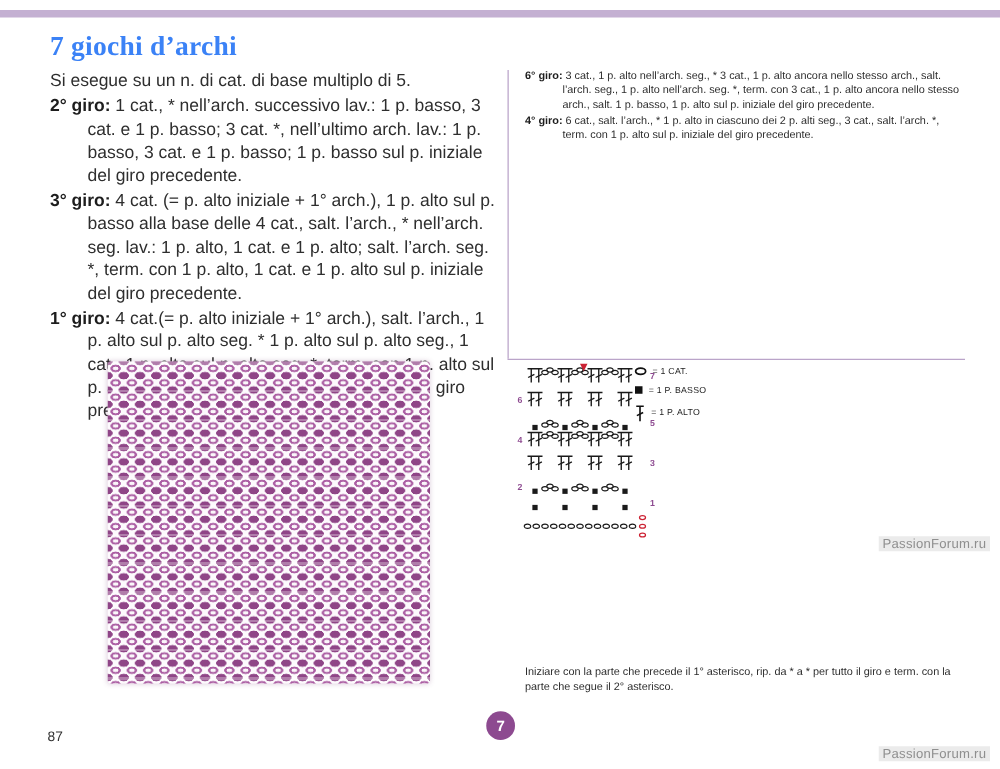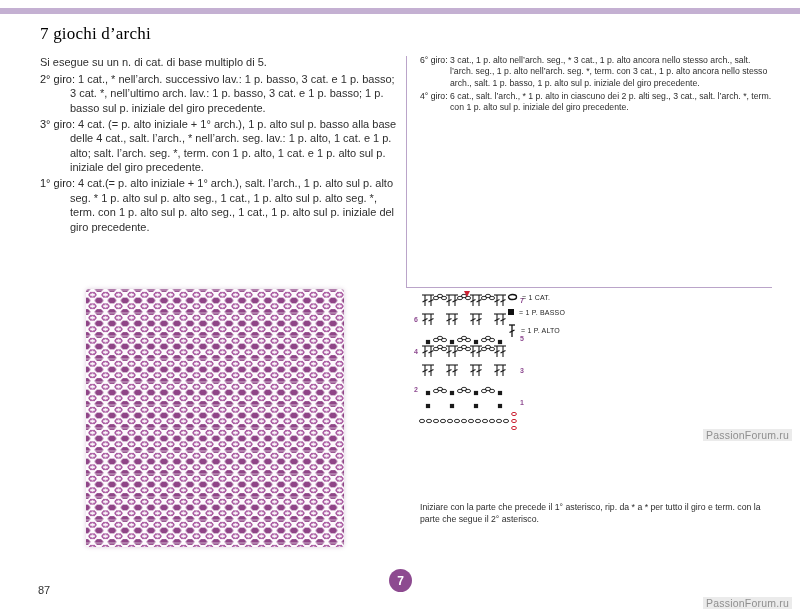--- a/index.html
+++ b/index.html
@@ -3,47 +3,47 @@
 <meta charset="utf-8">
 <style>
   html,body{margin:0;padding:0;}
   body{
     width:800px;height:615px;position:relative;background:#ffffff;
     font-family:"Liberation Sans",sans-serif;color:#2e2e2e;overflow:hidden;
   }
   .topbar{position:absolute;top:8px;left:0;width:800px;height:6px;background:#c4b0d2;}
   .title{
     position:absolute;left:40px;top:24px;margin:0;
-    font-family:"Liberation Serif",serif;font-weight:normal;font-size:17px;
-    color:#000000;letter-spacing:.2px;
-  }
-  .col-left{position:absolute;left:40px;top:55px;width:358px;font-size:11px;line-height:1.32;}
+    font-family:"Liberation Serif",serif;font-weight:bold;font-size:22px;
+    color:#3b82f6;letter-spacing:.2px;
+  }
+  .col-left{position:absolute;left:40px;top:55px;width:358px;font-size:14px;line-height:1.32;}
   .col-right{position:absolute;left:420px;top:55px;width:352px;font-size:8.7px;line-height:1.32;}
   .intro{margin:0 0 2px 0;}
   p.giro{margin:0 0 1.5px 0;padding-left:30px;text-indent:-30px;}
-  p.giro b{font-weight:normal;color:#1d1d1d;}
+  p.giro b{font-weight:bold;color:#1d1d1d;}
   .vdiv{position:absolute;left:406px;top:56px;width:1px;height:231px;background:#baa4c9;}
   .hdiv{position:absolute;left:406px;top:287px;width:366px;height:1px;background:#baa4c9;}
   .swatch{
     position:absolute;left:86px;top:289px;width:258px;height:258px;border-radius:3px;
     background-color:#fdfafd;
     background-image:
       repeating-linear-gradient(180deg, rgba(255,255,255,0.30) 0 2px, rgba(0,0,0,0) 2px 23px),
       radial-gradient(ellipse 4.5px 3px at 50% 50%, rgba(255,255,255,0.95) 0 45%, rgba(0,0,0,0) 55%),
       radial-gradient(ellipse 6.5px 4.8px at 50% 50%, #ab5ea3 0 60%, rgba(0,0,0,0) 66%),
       radial-gradient(ellipse 6.5px 4.8px at 50% 50%, #8f4587 0 60%, rgba(0,0,0,0) 66%);
     background-size:100% 100%,13px 11.5px,13px 11.5px,13px 11.5px;
     background-position:0 0,0 0,0 0,6.5px 5.75px;
     box-shadow:0 0 4px rgba(120,60,115,0.25);
   }
   .chart{position:absolute;left:412px;top:290px;}
   .chart svg text{font-family:"Liberation Sans",sans-serif;font-weight:bold;}
   .legend{position:absolute;left:507px;top:293px;}
   .legend-item{display:flex;align-items:center;gap:4px;margin-bottom:7px;font-size:7px;color:#1d1d1d;letter-spacing:.2px;}
-  .note{position:absolute;left:420px;top:502px;width:356px;font-size:8.7px;line-height:1.35;margin:0;}
+  .note{position:absolute;left:420px;top:532px;width:356px;font-size:8.7px;line-height:1.35;margin:0;}
   .page-number{position:absolute;left:38px;top:584px;font-size:11px;color:#333;}
   .badge{
     position:absolute;left:389px;top:569px;width:23px;height:23px;border-radius:50%;
     background:#8d4a90;color:#fff;font-size:12px;font-weight:bold;
     display:flex;align-items:center;justify-content:center;
   }
   .wm{
     position:absolute;right:8px;color:#8f8f8f;font-size:10.5px;
     background:rgba(232,232,232,0.85);padding:0 3px;letter-spacing:.2px;margin-left:28px;
   }

